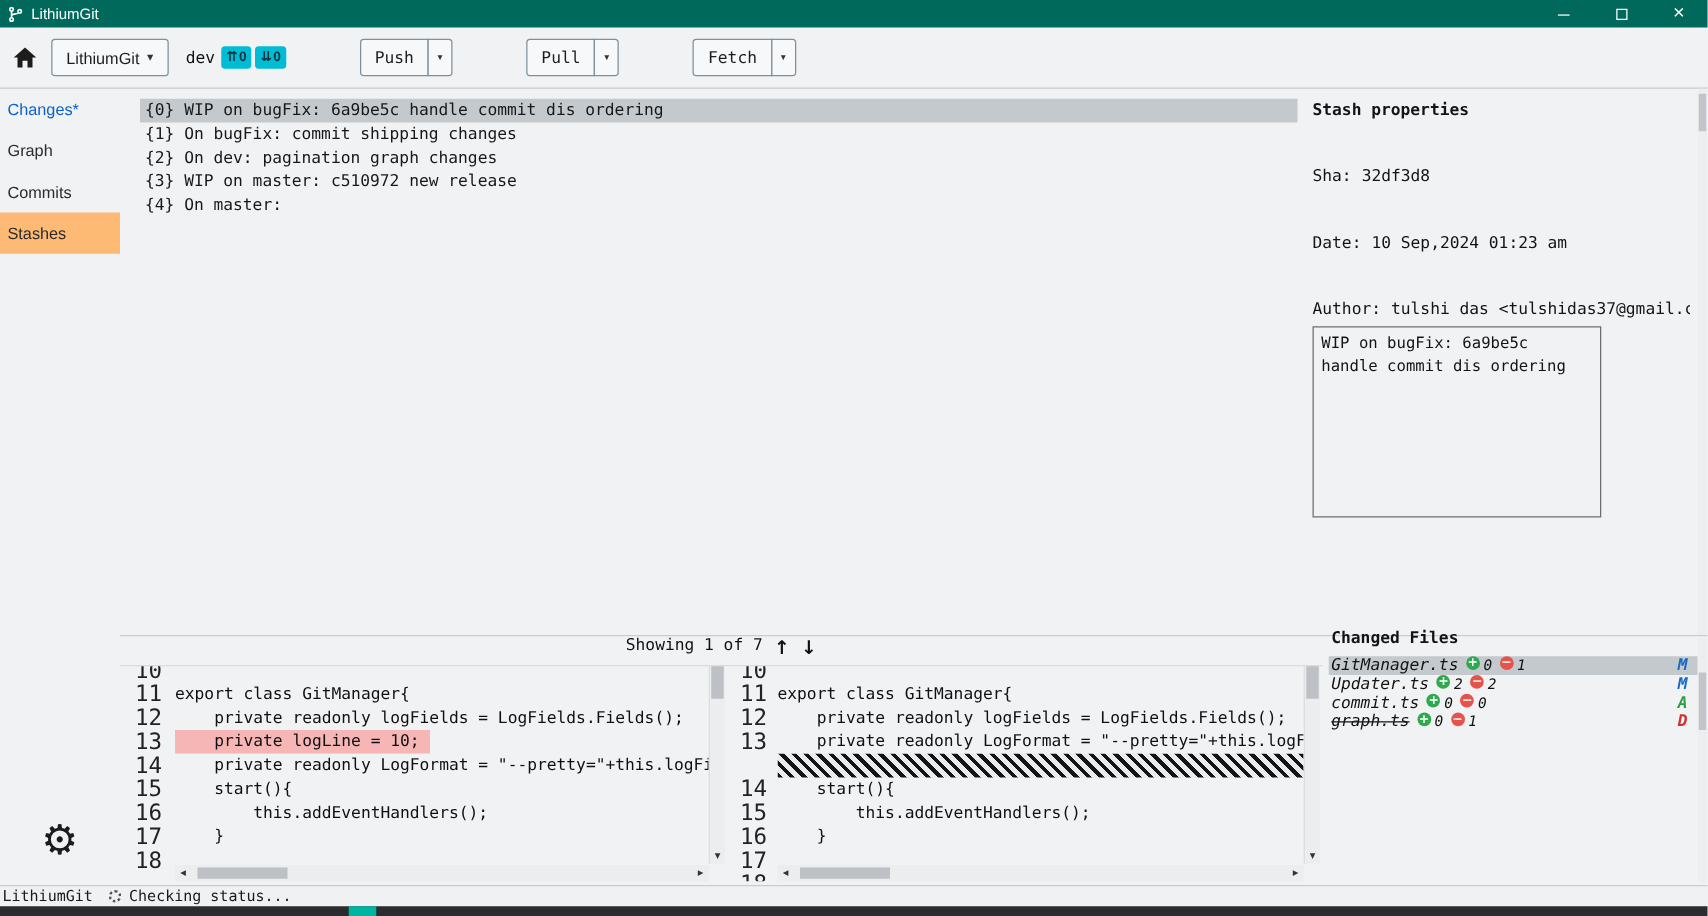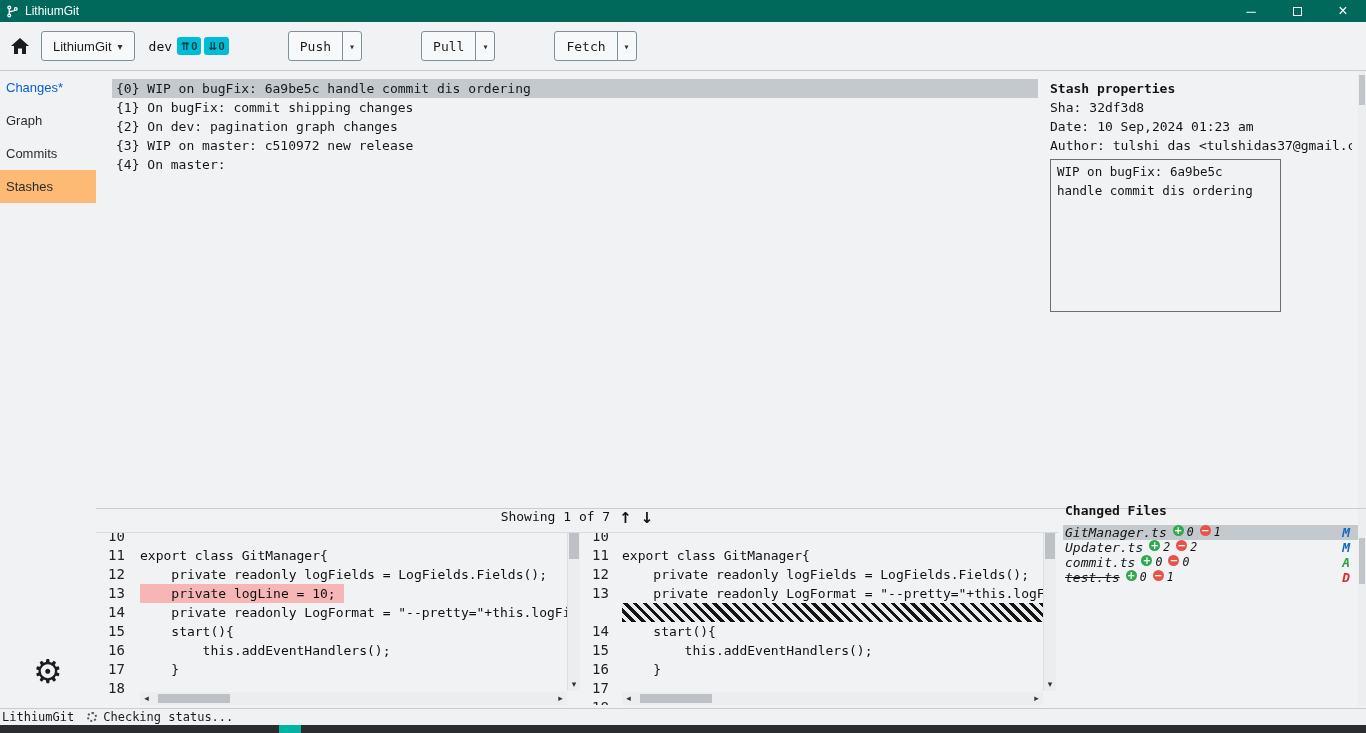--- a/index.html
+++ b/index.html
@@ -47,21 +47,21 @@
   
   .stash-list { position:absolute; left:112px; top:79px; width:926px; }
   .stash-row { height:19px; line-height:19px; padding-left:4px; white-space:pre; overflow:hidden;
     font-family:"DejaVu Sans Mono","Liberation Mono",monospace; font-size:13px; color:#16181a; cursor:default; }
   .stash-row.selected { background:var(--selection-bg,#c3c9cd); }
 
   
   .props { position:absolute; left:1050px; top:79px; width:308px;
     font-family:"DejaVu Sans Mono","Liberation Mono",monospace; font-size:13px; color:#141414; }
   .props-title { font-weight:bold; height:19px; line-height:19px; }
-  .prop-row { height:19px; line-height:19px; white-space:nowrap; overflow:hidden; width:302px; }
+  .prop-row { height:19px; line-height:19px; white-space:nowrap; overflow:hidden; width:302px;margin-top:34px; }
   .pv { margin-left:8px; }
   .msg-box { margin-top:4px; width:231px; height:153px; border:1px solid #6e6e6e; padding:2px 6px;
     font-size:12.5px; line-height:19px; overflow:hidden; }
 
   
   .tsb, .csb { position:absolute; right:0; width:8px; background:#eceef0; }
   .tsb { top:71px; height:437px; }
   .csb { top:510px; height:196px; }
   .tsb .thumb, .csb .thumb { position:absolute; left:1px; width:6px; background:#c1c5c9; }
   .tsb .thumb { top:4px; height:30px; }
@@ -78,21 +78,21 @@
 
   
   .pane { position:absolute; top:533px; height:172px; }
   #pane-left { left:96px; width:484px; }
   #pane-right { left:586px; width:470px; }
   .gutter { position:absolute; left:0; top:0; height:172px; overflow:hidden; }
   #pane-left .gutter { width:44px; }
   #pane-right .gutter { width:36px; }
   .col-inner { margin-top:-6px; }
   .ln { height:19px; line-height:19px; font-family:"DejaVu Sans Mono","Liberation Mono",monospace;
-    font-size:14px; color:#222; padding-left:12px; }
+    font-size:18px; color:#222; padding-left:12px; }
   #pane-right .ln { padding-left:6px; }
   .code-wrap { position:absolute; top:0; height:158px; overflow:hidden; right:13px; }
   #pane-left .code-wrap { left:44px; }
   #pane-right .code-wrap { left:36px; }
   .cl { height:19px; line-height:19px; white-space:pre; overflow:hidden;
     font-family:"DejaVu Sans Mono","Liberation Mono",monospace; font-size:13px; color:#101010; }
   .cl span { display:inline-block; height:19px; }
   .cl.removed span { background:var(--removed-line-bg,#f6b6b6); padding-right:8px;text-align:center; }
   .cl.hatched { background:repeating-linear-gradient(45deg,#141414 0 3px,#e9ebec 3px 7px); }
 
@@ -347,21 +347,21 @@
       </div>
       <div class="cf-row">
         <span class="cf-name">commit.ts</span>
         <span class="cf-ic add">+</span>
         <span class="cf-count">0</span>
         <span class="cf-ic del">−</span>
         <span class="cf-count">0</span>
         <span class="cf-status" style="color: rgb(46, 158, 68);">A</span>
       </div>
       <div class="cf-row">
-        <span class="cf-name strike">test.ts</span>
+        <span class="cf-name strike">graph.ts</span>
         <span class="cf-ic add">+</span>
         <span class="cf-count">0</span>
         <span class="cf-ic del">−</span>
         <span class="cf-count">1</span>
         <span class="cf-status" style="color: rgb(211, 47, 47);">D</span>
       </div>
     </div>
 </div>
 
 <div class="statusbar">

